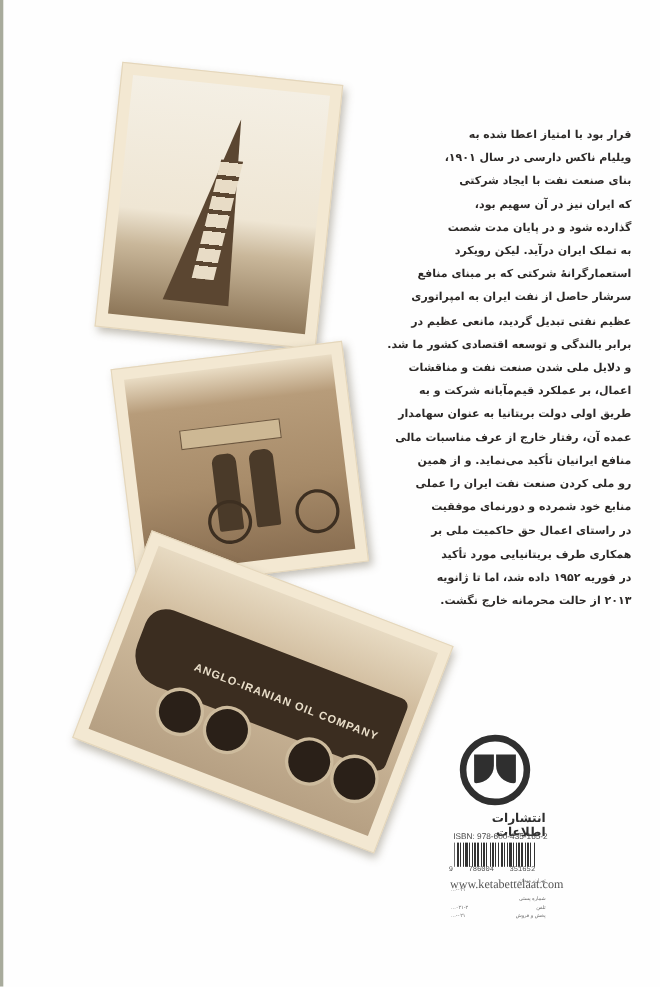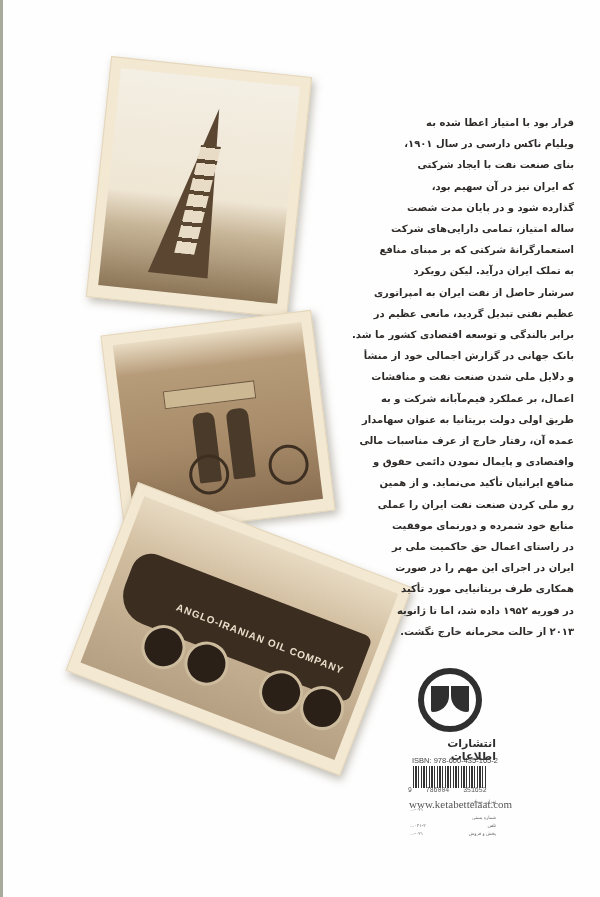--- a/index.html
+++ b/index.html
@@ -67,37 +67,33 @@
     <div class="truck-wheel" style="left:220px;"></div>
   </div>
 </div>
 
 <div class="text-block">
   <div>قرار بود با امتیاز اعطا شده به</div>
   <div>ویلیام ناکس دارسی در سال ۱۹۰۱،</div>
   <div>بنای صنعت نفت با ایجاد شرکتی</div>
   <div>که ایران نیز در آن سهیم بود،</div>
   <div>گذارده شود و در پایان مدت شصت</div>
-  <div>ساله امتیاز، تمامی دارایی‌های شرکت</div>
+  <div>به تملک ایران درآید. لیکن رویکرد</div>
   <div>استعمارگرانهٔ شرکتی که بر مبنای منافع</div>
-  <div>به تملک ایران درآید. لیکن رویکرد</div>
   <div>سرشار حاصل از نفت ایران به امپراتوری</div>
   <div>عظیم نفتی تبدیل گردید، مانعی عظیم در</div>
   <div>برابر بالندگی و توسعه اقتصادی کشور ما شد.</div>
-  <div>بانک جهانی در گزارش اجمالی خود از منشأ</div>
   <div>و دلایل ملی شدن صنعت نفت و مناقشات</div>
   <div>اعمال، بر عملکرد قیم‌مآبانه شرکت و به</div>
   <div>طریق اولی دولت بریتانیا به عنوان سهامدار</div>
   <div>عمده آن، رفتار خارج از عرف مناسبات مالی</div>
-  <div>واقتصادی و پایمال نمودن دائمی حقوق و</div>
   <div>منافع ایرانیان تأکید می‌نماید. و از همین</div>
   <div>رو ملی کردن صنعت نفت ایران را عملی</div>
   <div>منابع خود شمرده و دورنمای موفقیت</div>
   <div>در راستای اعمال حق حاکمیت ملی بر</div>
-  <div>ایران در اجرای این مهم را در صورت</div>
   <div>همکاری طرف بریتانیایی مورد تأکید</div>
   <div>در فوریه ۱۹۵۲ داده شد، اما تا ژانویه</div>
   <div>۲۰۱۳ از حالت محرمانه خارج نگشت.</div>
 </div>
 
 <div class="logo">
   <div class="logo-mark"></div>
 </div>
 <div class="publisher">انتشارات اطلاعات</div>
 

